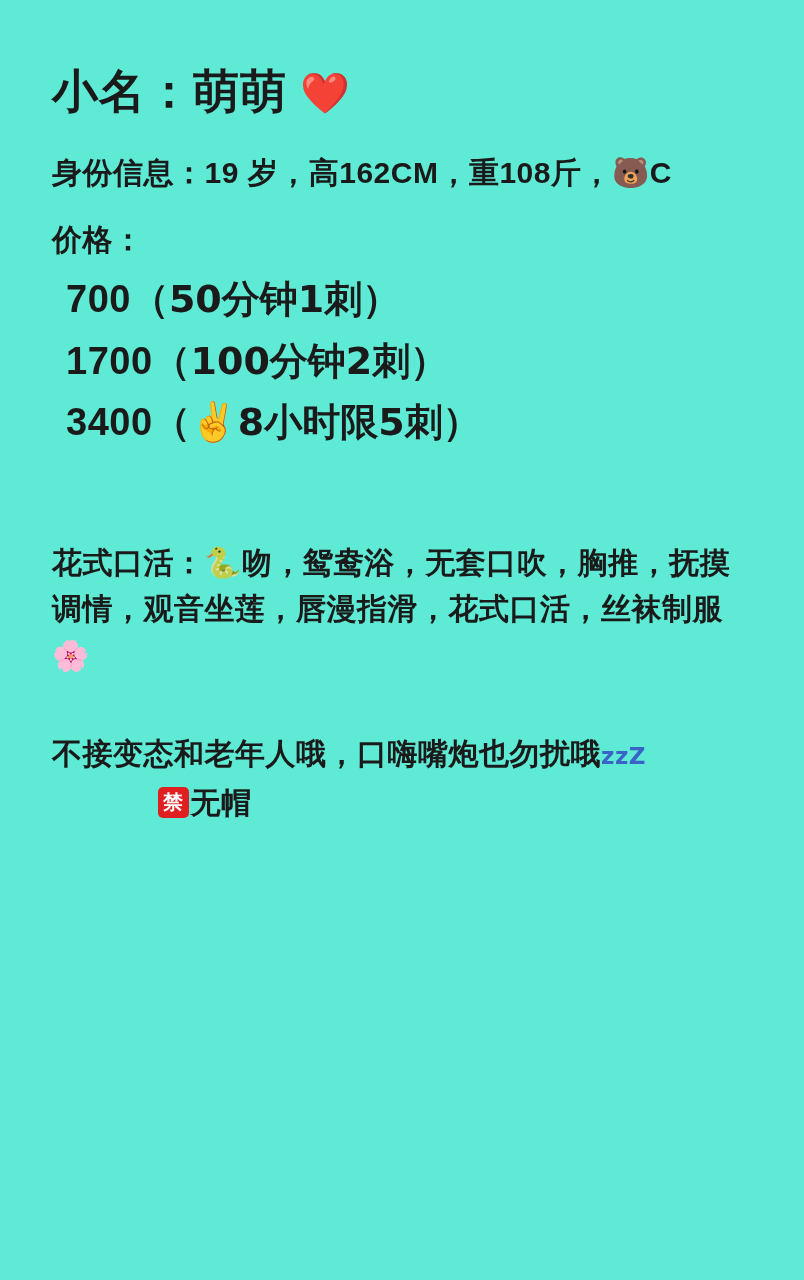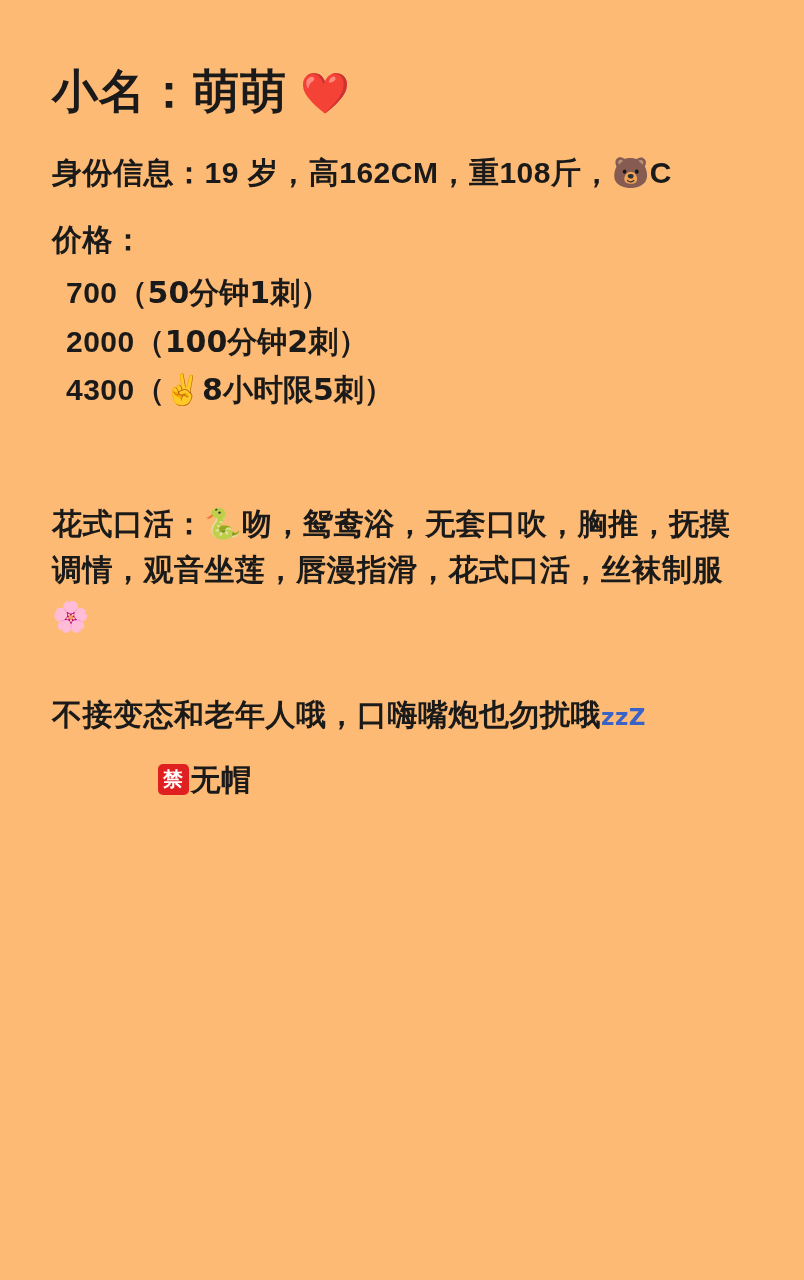--- a/index.html
+++ b/index.html
@@ -13,21 +13,21 @@
     font-family: "Liberation Sans", "DejaVu Sans", sans-serif;
     color: #1a1a1a;
     overflow: hidden;
   }
   .page {
     position: relative;
     width: 804px;
     height: 1280px;
     box-sizing: border-box;
     padding: 52px 52px 0 52px;
-    background: #fdba74;
+    background: #5eead4;
   }
   .title {
     font-size: 46px;
     font-weight: 700;
     letter-spacing: 1px;
     line-height: 1.2;
     margin: 12px 0 0 0;
     white-space: nowrap;
   }
   .title .emoji { font-size: 40px; }
@@ -41,33 +41,33 @@
 
   .id-line { margin-top: 31px; white-space: nowrap; }
 
   .price-label { margin-top: 20px; }
   .price-list {
     margin-top: 6px;
     list-style: none;
     padding: 0 0 0 14px;
   }
   .price-list li {
-    font-size: 30px;
+    font-size: 38px;
     font-weight: 600;
     line-height: 1.62;
     white-space: nowrap;
   }
   .price-list li .amount { letter-spacing: 0.5px; }
 
   .note { margin-top: 42px; max-width: 700px; }
   .services { margin-top: 86px; max-width: 700px; }
   .reject { margin-top: 52px; max-width: 720px; }
   .remark { margin-top: 52px; }
   .remark-second {
-    margin-top: 18px;
+    margin-top: 2px;
     padding-left: 106px;
   }
   .emoji {
     font-family: "DejaVu Sans", "Liberation Sans", sans-serif;
   }
   .zzz {
     font-size: 23px;
     color: #3a63c8;
     vertical-align: baseline;
   }
@@ -101,24 +101,24 @@
     <span>身份信息：</span><span>19 岁，</span><span>高162CM，</span><span>重108斤，</span><span class="emoji bear-emoji">🐻</span><span>C</span>
   </div>
 
   <div class="block price-label">价格：</div>
 
   <ul class="price-list">
     <li>
       <span class="amount">700</span><span class="emoji">（50分钟1刺）</span>
     </li>
     <li>
-      <span class="amount">2000</span><span class="emoji">（100分钟2刺）</span>
+      <span class="amount">1700</span><span class="emoji">（100分钟2刺）</span>
     </li>
     <li>
-      <span class="amount">4300</span><span class="emoji">（✌️8小时限5刺）</span>
+      <span class="amount">3400</span><span class="emoji">（✌️8小时限5刺）</span>
     </li>
   </ul>
 
 
   <div class="block services">
     <span>花式口活：</span><span class="emoji snake-emoji">🐍</span><span>吻，鸳鸯浴，无套口吹，胸推，抚摸调情，观音坐莲，唇漫指滑，花式口活，丝袜制服</span><span class="emoji lotus-emoji">🌸</span>
   </div>
 
   <div class="block reject">
     <span>不接变态和老年人哦，口嗨嘴炮也勿扰哦</span><span class="zzz emoji">zzZ</span>

